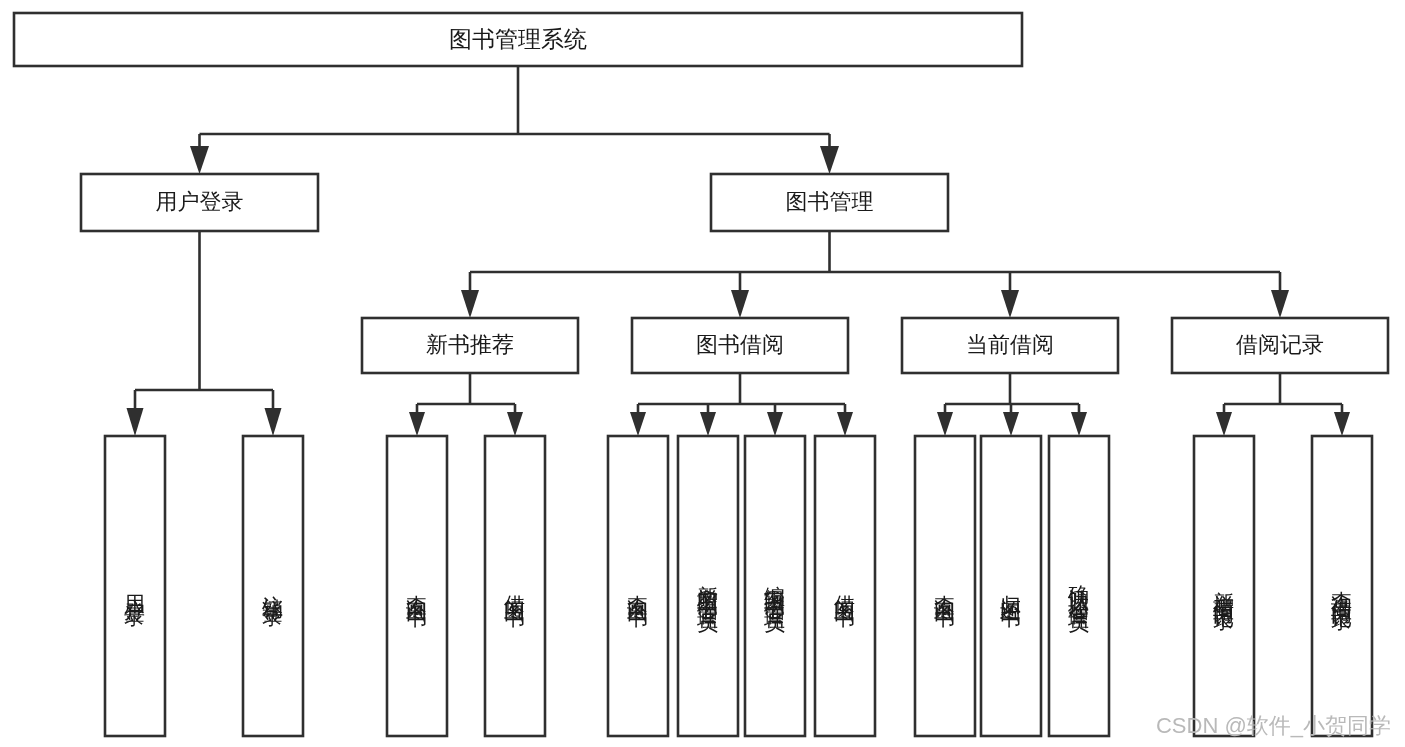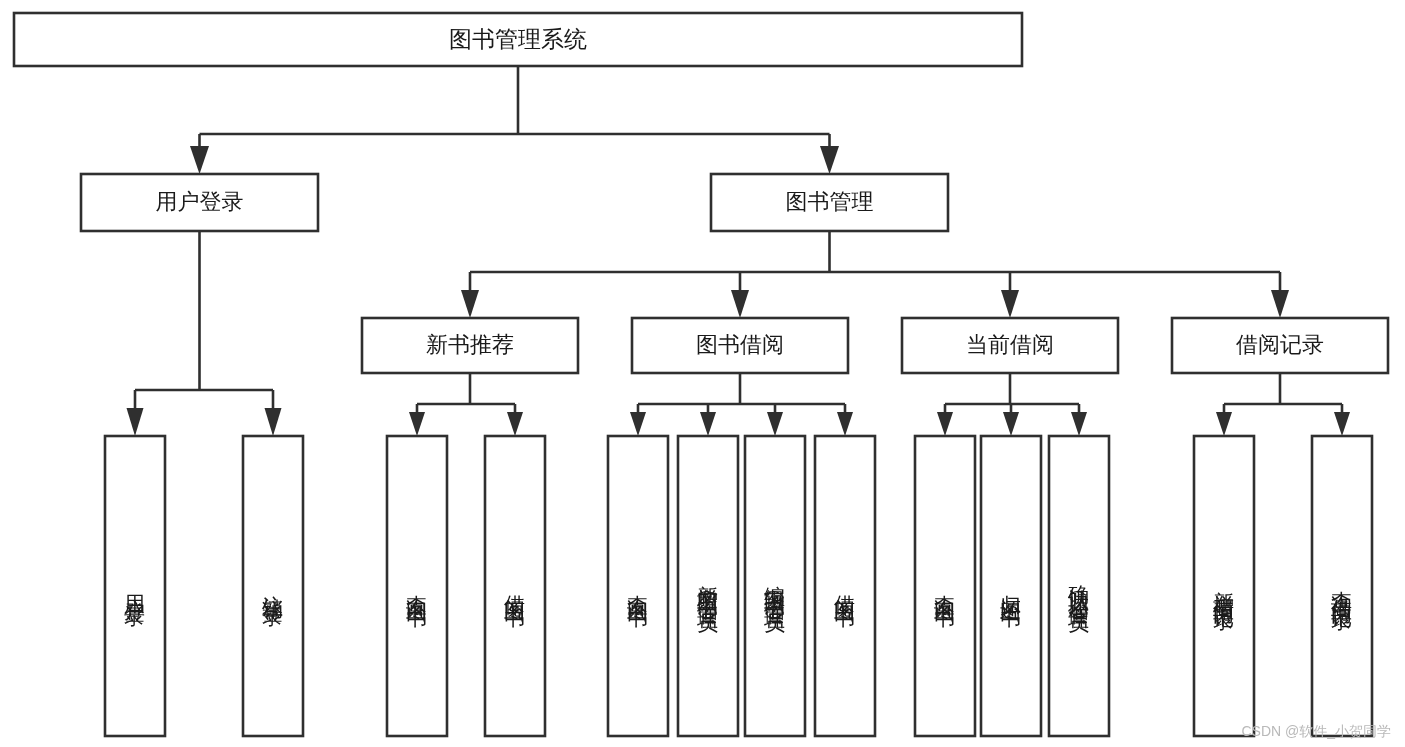--- a/index.html
+++ b/index.html
@@ -52,21 +52,21 @@
   }
   .arrow-head {
     fill: #2f2f2f;
     stroke: none;
   }
   .watermark {
     position: absolute;
     right: 14px;
     bottom: 6px;
     font-family: "Liberation Sans", "DejaVu Sans", sans-serif;
-    font-size: 14px;
+    font-size: 22px;
     color: #b9b9b9;
     white-space: nowrap;
     pointer-events: none;
     user-select: none;
   }
 </style>
 </head>
 <body>
 
 <div id="diagram-root">

